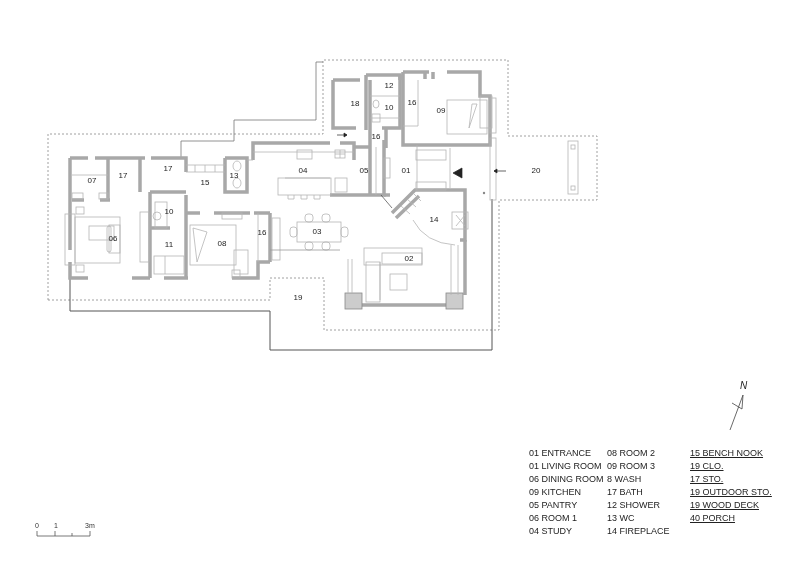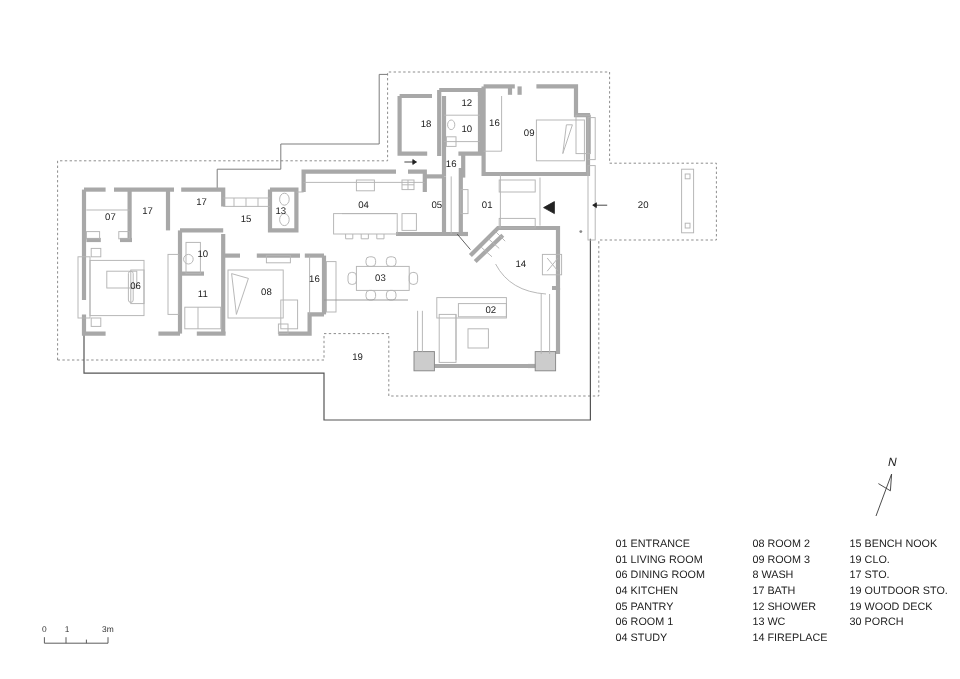--- a/index.html
+++ b/index.html
@@ -243,39 +243,39 @@
   </g>
 </svg>
 
 <span class="north" style="left:740px; top:380px;">N</span>
 
 <span class="scale-label" style="left:35px; top:522px;">0</span>
 <span class="scale-label" style="left:54px; top:522px;">1</span>
 <span class="scale-label" style="left:85px; top:522px;">3m</span>
 
 <div class="legend">
-  <div class="legend-col" style="left:0px;">
+  <div class="legend-col" style="left:16px;">
     <div class="legend-item">01 ENTRANCE</div>
     <div class="legend-item">01 LIVING ROOM</div>
     <div class="legend-item">06 DINING ROOM</div>
-    <div class="legend-item">04 KITCHEN</div>
+    <div class="legend-item">09 KITCHEN</div>
     <div class="legend-item">05 PANTRY</div>
     <div class="legend-item">06 ROOM 1</div>
     <div class="legend-item">04 STUDY</div>
   </div>
-  <div class="legend-col" style="left:94px;margin-left:20px;">
+  <div class="legend-col" style="left:94px;">
     <div class="legend-item">08 ROOM 2</div>
     <div class="legend-item">09 ROOM 3</div>
     <div class="legend-item">8 WASH</div>
     <div class="legend-item">17 BATH</div>
     <div class="legend-item">12 SHOWER</div>
     <div class="legend-item">13 WC</div>
     <div class="legend-item">14 FIREPLACE</div>
   </div>
-  <div class="legend-col" style="left:195px;">
+  <div class="legend-col" style="left:177px;text-decoration:underline;">
     <div class="legend-item">15 BENCH NOOK</div>
     <div class="legend-item">19 CLO.</div>
     <div class="legend-item">17 STO.</div>
     <div class="legend-item">19 OUTDOOR STO.</div>
     <div class="legend-item">19 WOOD DECK</div>
-    <div class="legend-item">30 PORCH</div>
+    <div class="legend-item">40 PORCH</div>
   </div>
 </div>
 
 </body></html>

